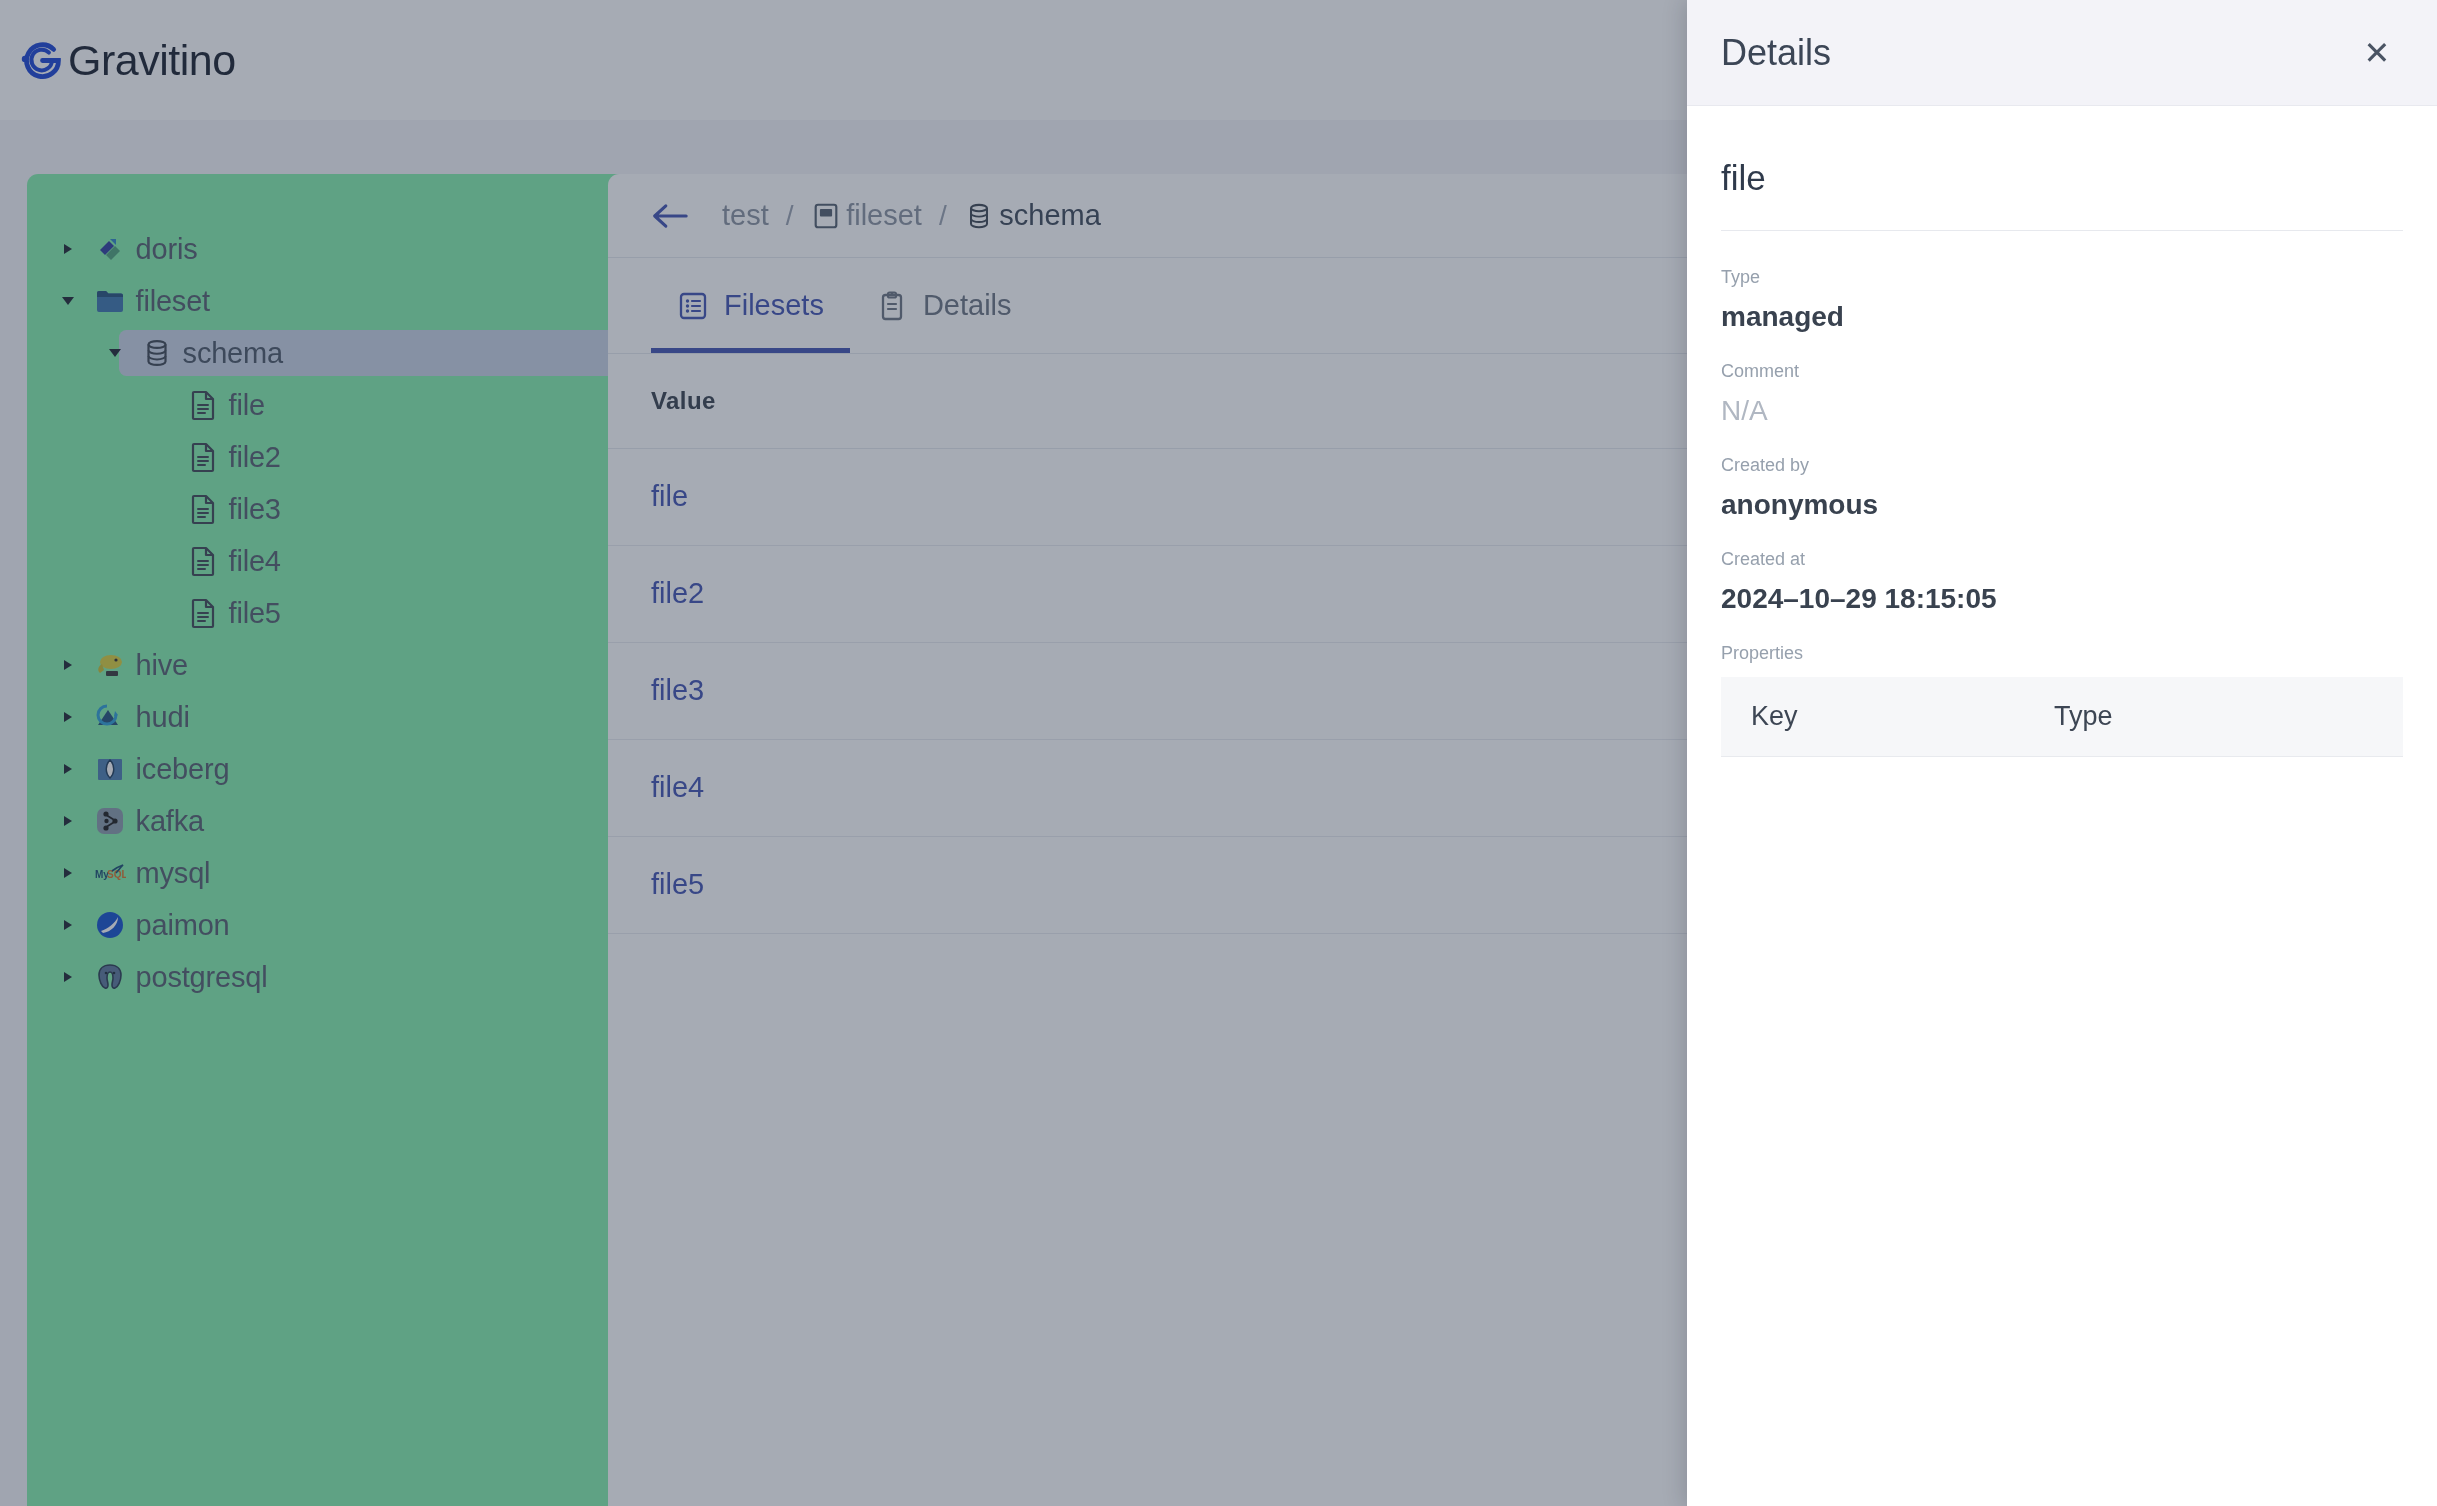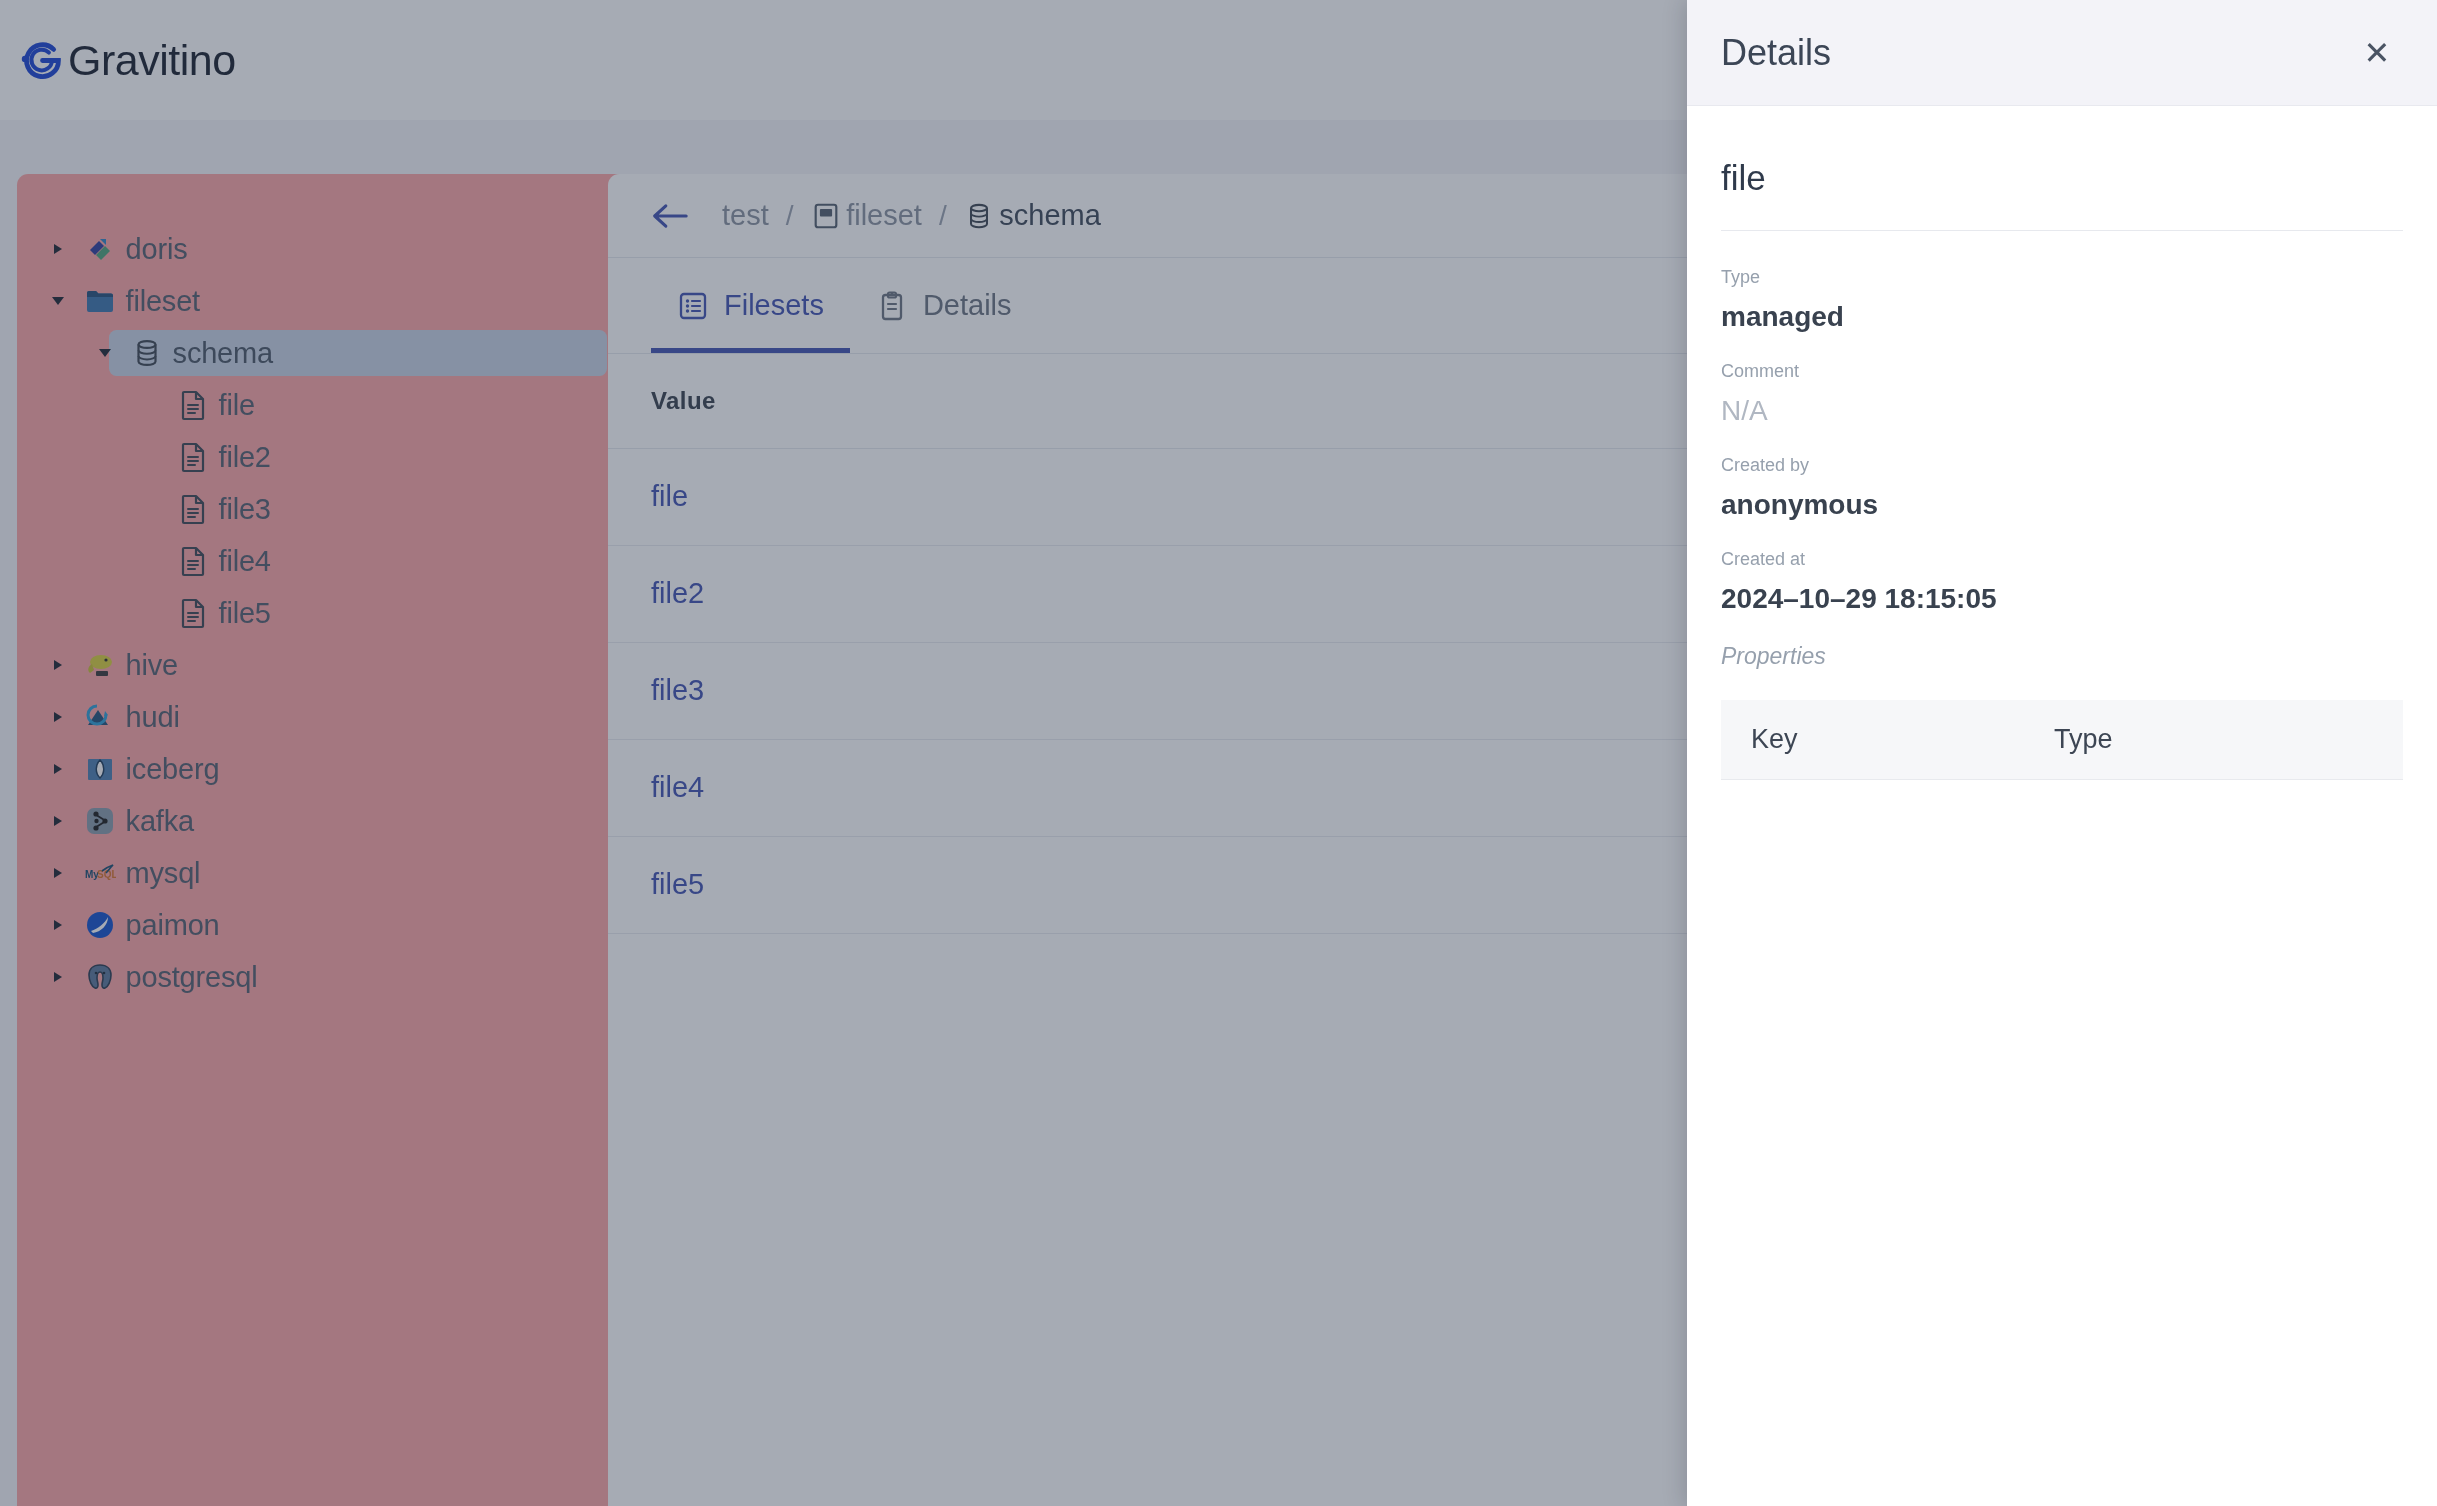--- a/index.html
+++ b/index.html
@@ -39,23 +39,23 @@
   
   #content {
     position: absolute; left: 0; top: 120px;
     width: 2438px; height: 1387px;
     background: #f4f5f8;
     padding: 54px 0 0 13px;
   }
 
   
   #tree-panel {
-    position: absolute; left: 17px; top: 54px;
+    position: absolute; left: 27px; top: 54px;
     width: 631px; height: 1332px;
-    background: #fca5a5;
+    background: #86efac;
     border-radius: 11.2px 11.2px 0 0;
     padding-top: 49px;
     overflow: hidden;
   }
   .tree-node {
     display: flex; align-items: center;
     height: 52px;
     cursor: pointer;
     position: relative;
   }
@@ -187,21 +187,21 @@
     border-bottom: 0.9px solid #e7e9ee;
     margin-bottom: 36px;
   }
   .field { margin-bottom: 28px; }
   .field-label {
     font-size: 18px; color: #96a0ad; margin-bottom: 13px;
   }
   .field-value { font-size: 28px; color: #39424f; font-weight: 700; }
   .field-value.muted { color: #b0b7c2; font-weight: 400; }
 
-  #props-label { font-size: 23px; color: #96a0ad; margin-bottom: 30px; font-style: italic; }
+  #props-label { font-size: 18px; color: #96a0ad; margin-bottom: 13px; }
   #props-table { width: 100%; border-collapse: collapse; }
   #props-table th {
     text-align: left;
     background: #f6f7f9;
     font-size: 27px; font-weight: 400; color: #3d4654;
     padding: 24px 0 24px 30px;
     border-bottom: 0.9px solid #e8eaee;
   }
   #props-table th.value-col { padding-left: 26px; width: 55%; }
 </style>

